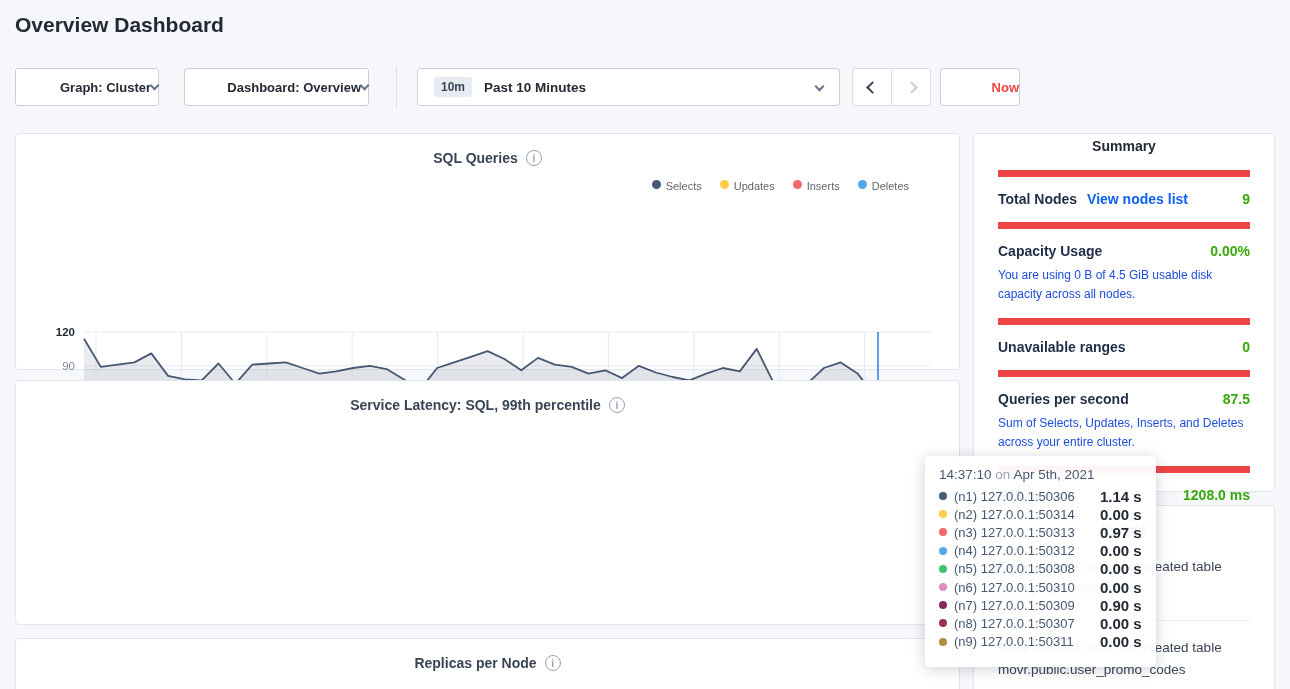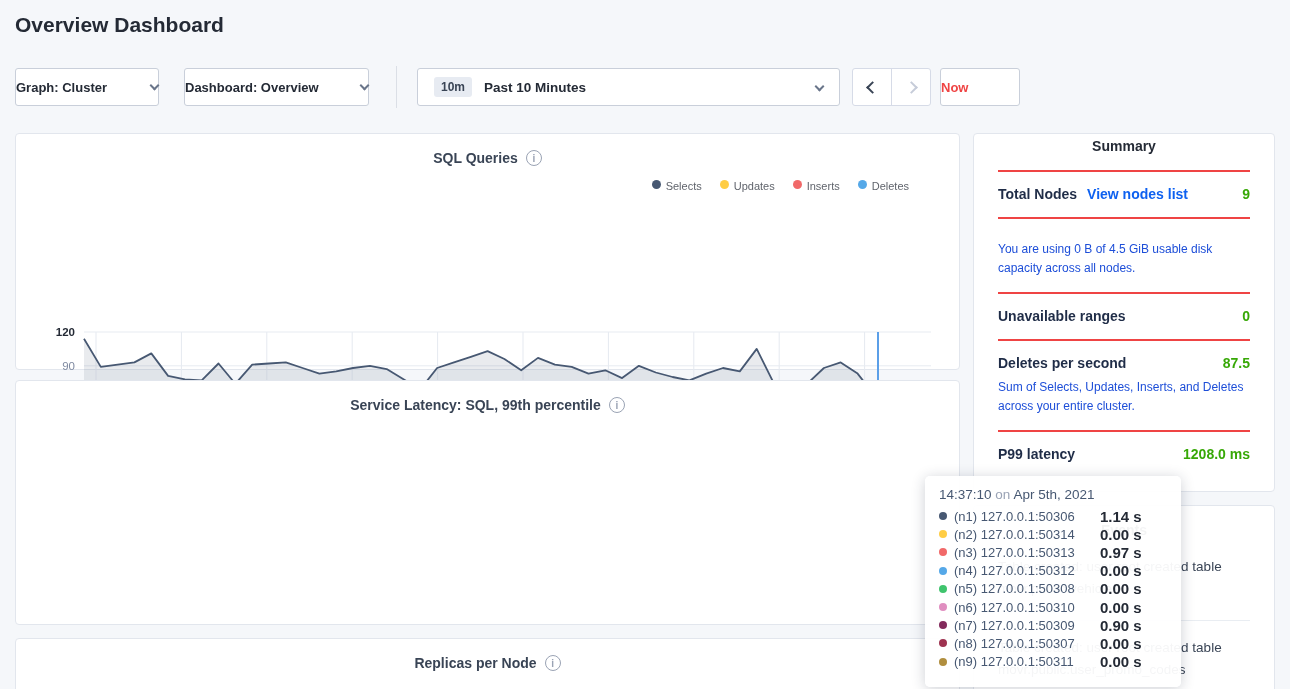--- a/index.html
+++ b/index.html
@@ -4,21 +4,21 @@
 <style>
   * { box-sizing: border-box; margin: 0; padding: 0; }
   html,body { width:1290px; height:689px; overflow:hidden; }
   body { font-family:"Liberation Sans", sans-serif; background:#f5f7fa; }
   .page { position:relative; width:1290px; height:689px; overflow:hidden; }
 
   .page-title { position:absolute; left:15px; top:13px; font-size:21px; font-weight:600; color:#242a35; }
 
   
   .btn { position:absolute; top:68px; height:38px; background:#fff; border:1px solid #c9cfda; border-radius:3px;
-         display:flex; align-items:center; justify-content:space-between; font-size:13px; font-weight:bold; color:#242a35; cursor:pointer;}
+         display:flex; align-items:center; justify-content:flex-end; font-size:13px; font-weight:bold; color:#242a35; cursor:pointer;}
   .chev { display:inline-block; width:7px; height:7px; border-right:2px solid #69758a; border-bottom:2px solid #69758a; }
   .chev-down { transform:rotate(45deg); margin-top:-4px; }
   .chev-left { transform:rotate(135deg); border-color:#394455; width:9px; height:9px; }
   .chev-right { transform:rotate(-45deg); border-color:#c6ccd9; width:9px; height:9px; }
   .graph-btn { left:15px; width:144px; }
   .dash-btn { left:184px; width:185px; }
   .vdivider { position:absolute; left:396px; top:66px; height:42px; width:1px; background:#dbdfe6; }
   .timepicker { left:417px; width:423px; justify-content:flex-start; padding:0 16px; gap:12px; }
   .range-badge { background:#e7ebf2; border-radius:3px; padding:3px 7px; font-size:12px; font-weight:bold; color:#394455; }
   .range-label { font-size:13.5px; font-weight:bold; color:#242a35; }
@@ -40,36 +40,36 @@
                color:#9aa3b4; font-size:10px; font-weight:bold; align-items:center; justify-content:center; font-style:normal; }
   .legend { position:absolute; top:46px; right:50px; display:flex; gap:18px; }
   .legend-item { display:flex; gap:5px; font-size:11px; color:#60646c; cursor:pointer; }
   .legend-dot { width:9px; height:9px; border-radius:50%; }
   .chart-svg { position:absolute; left:0; }
   svg text { font-family:"Liberation Sans", sans-serif; }
 
   
   .summary-card { left:973px; top:133px; width:302px; height:359px; padding:4px 24px 0; }
   .summary-title { text-align:center; font-size:14px; font-weight:bold; color:#242a35; margin-bottom:16px; }
-  .sum-row { padding:14px 0 15px; border-top:2px solid #ef4444; }
+  .sum-row { padding:14px 0 15px; border-top:7px solid #ef4444; }
   .sum-row:first-of-type { border-top:none; }
   .sum-head { display:flex; align-items:baseline; }
   .sum-label { font-size:14px; font-weight:bold; color:#1f2c47; }
   .sum-link { font-size:14px; font-weight:bold; margin-left:10px; cursor:pointer; }
   .sum-value { margin-left:auto; font-size:14px; font-weight:bold; }
   .sum-desc { margin-top:7px; font-size:12px; color:#1d4ed8; line-height:1.55; }
 
   
   .events-card { left:973px; top:505px; width:302px; height:200px; padding:16px 24px 0; }
   .events-title { text-align:center; font-size:14px; font-weight:bold; color:#242a35; margin-bottom:14px; }
   .event-item { padding:4px 0 20px; font-size:13.5px; color:#394455; line-height:22px; cursor:pointer; }
   .event-item + .event-item { border-top:1px solid #e9edf2; padding-top:16px; }
 
   
-  .tooltip { position:absolute; left:925px; top:476px; width:256px; height:211px; background:rgba(255,255,255,0.95);
+  .tooltip { position:absolute; left:925px; top:456px; width:231px; height:211px; background:rgba(255,255,255,0.95);
              border-radius:5px; box-shadow:0 2px 14px rgba(32,42,63,0.22); padding:11px 14px; z-index:10; }
   .tt-title { font-size:13.5px; color:#475872; margin-bottom:5px; }
   .tt-title .tt-on { color:#9aa3b5; }
   .tt-row { display:flex; align-items:center; height:18.2px; font-size:13px; color:#475872; }
   .tt-dot { width:8px; height:8px; border-radius:50%; margin-right:7px; flex:none; }
   .tt-label { width:146px; }
   .tt-value { font-weight:bold; color:#242a35; font-size:15px; }
 </style>
 </head>
 <body>
@@ -186,31 +186,35 @@
   <div class="card summary-card">
     <div class="summary-title">Summary</div>
     <div class="sum-row">
       <div class="sum-head">
         <span class="sum-label">Total Nodes</span>
         <span class="sum-link" id="nodes-link" style="color: rgb(14, 97, 240);">View nodes list</span>
         <span class="sum-value green-val" style="color: rgb(55, 168, 6);">9</span>
       </div>
     </div>
     <div class="sum-row">
+      <div class="sum-head">
+        <span class="sum-label">Capacity Usage</span>
+        <span class="sum-value green-val" style="color: rgb(55, 168, 6);">0.00%</span>
+      </div>
       <div class="sum-desc">You are using 0 B of 4.5 GiB usable disk capacity across all nodes.</div>
     </div>
     <div class="sum-row">
       <div class="sum-head">
         <span class="sum-label">Unavailable ranges</span>
         <span class="sum-value green-val" style="color: rgb(55, 168, 6);">0</span>
       </div>
     </div>
     <div class="sum-row">
       <div class="sum-head">
-        <span class="sum-label">Deletes per second</span>
+        <span class="sum-label">Queries per second</span>
         <span class="sum-value green-val" style="color: rgb(55, 168, 6);">87.5</span>
       </div>
       <div class="sum-desc">Sum of Selects, Updates, Inserts, and Deletes across your entire cluster.</div>
     </div>
     <div class="sum-row">
       <div class="sum-head">
         <span class="sum-label">P99 latency</span>
         <span class="sum-value green-val" style="color: rgb(55, 168, 6);">1208.0 ms</span>
       </div>
     </div>

